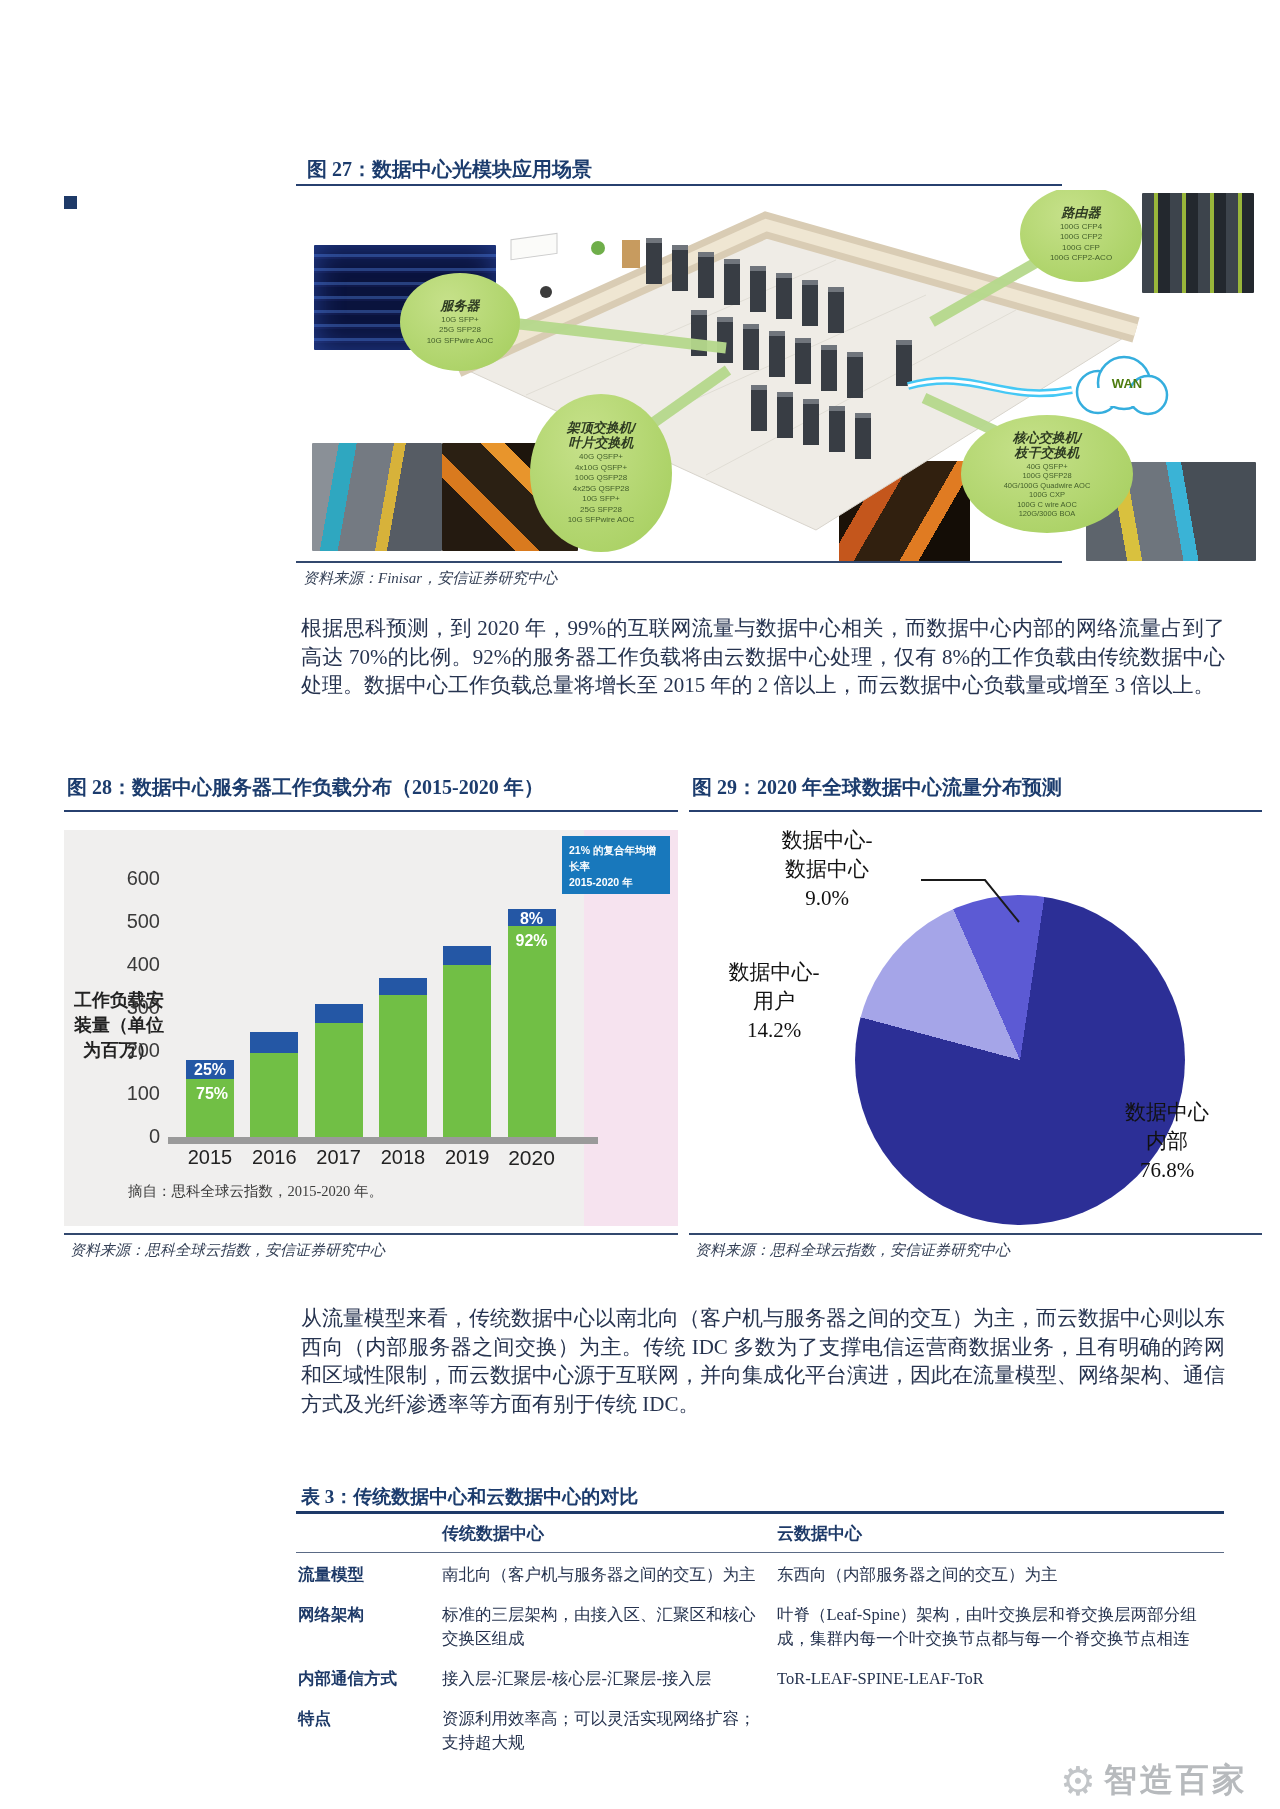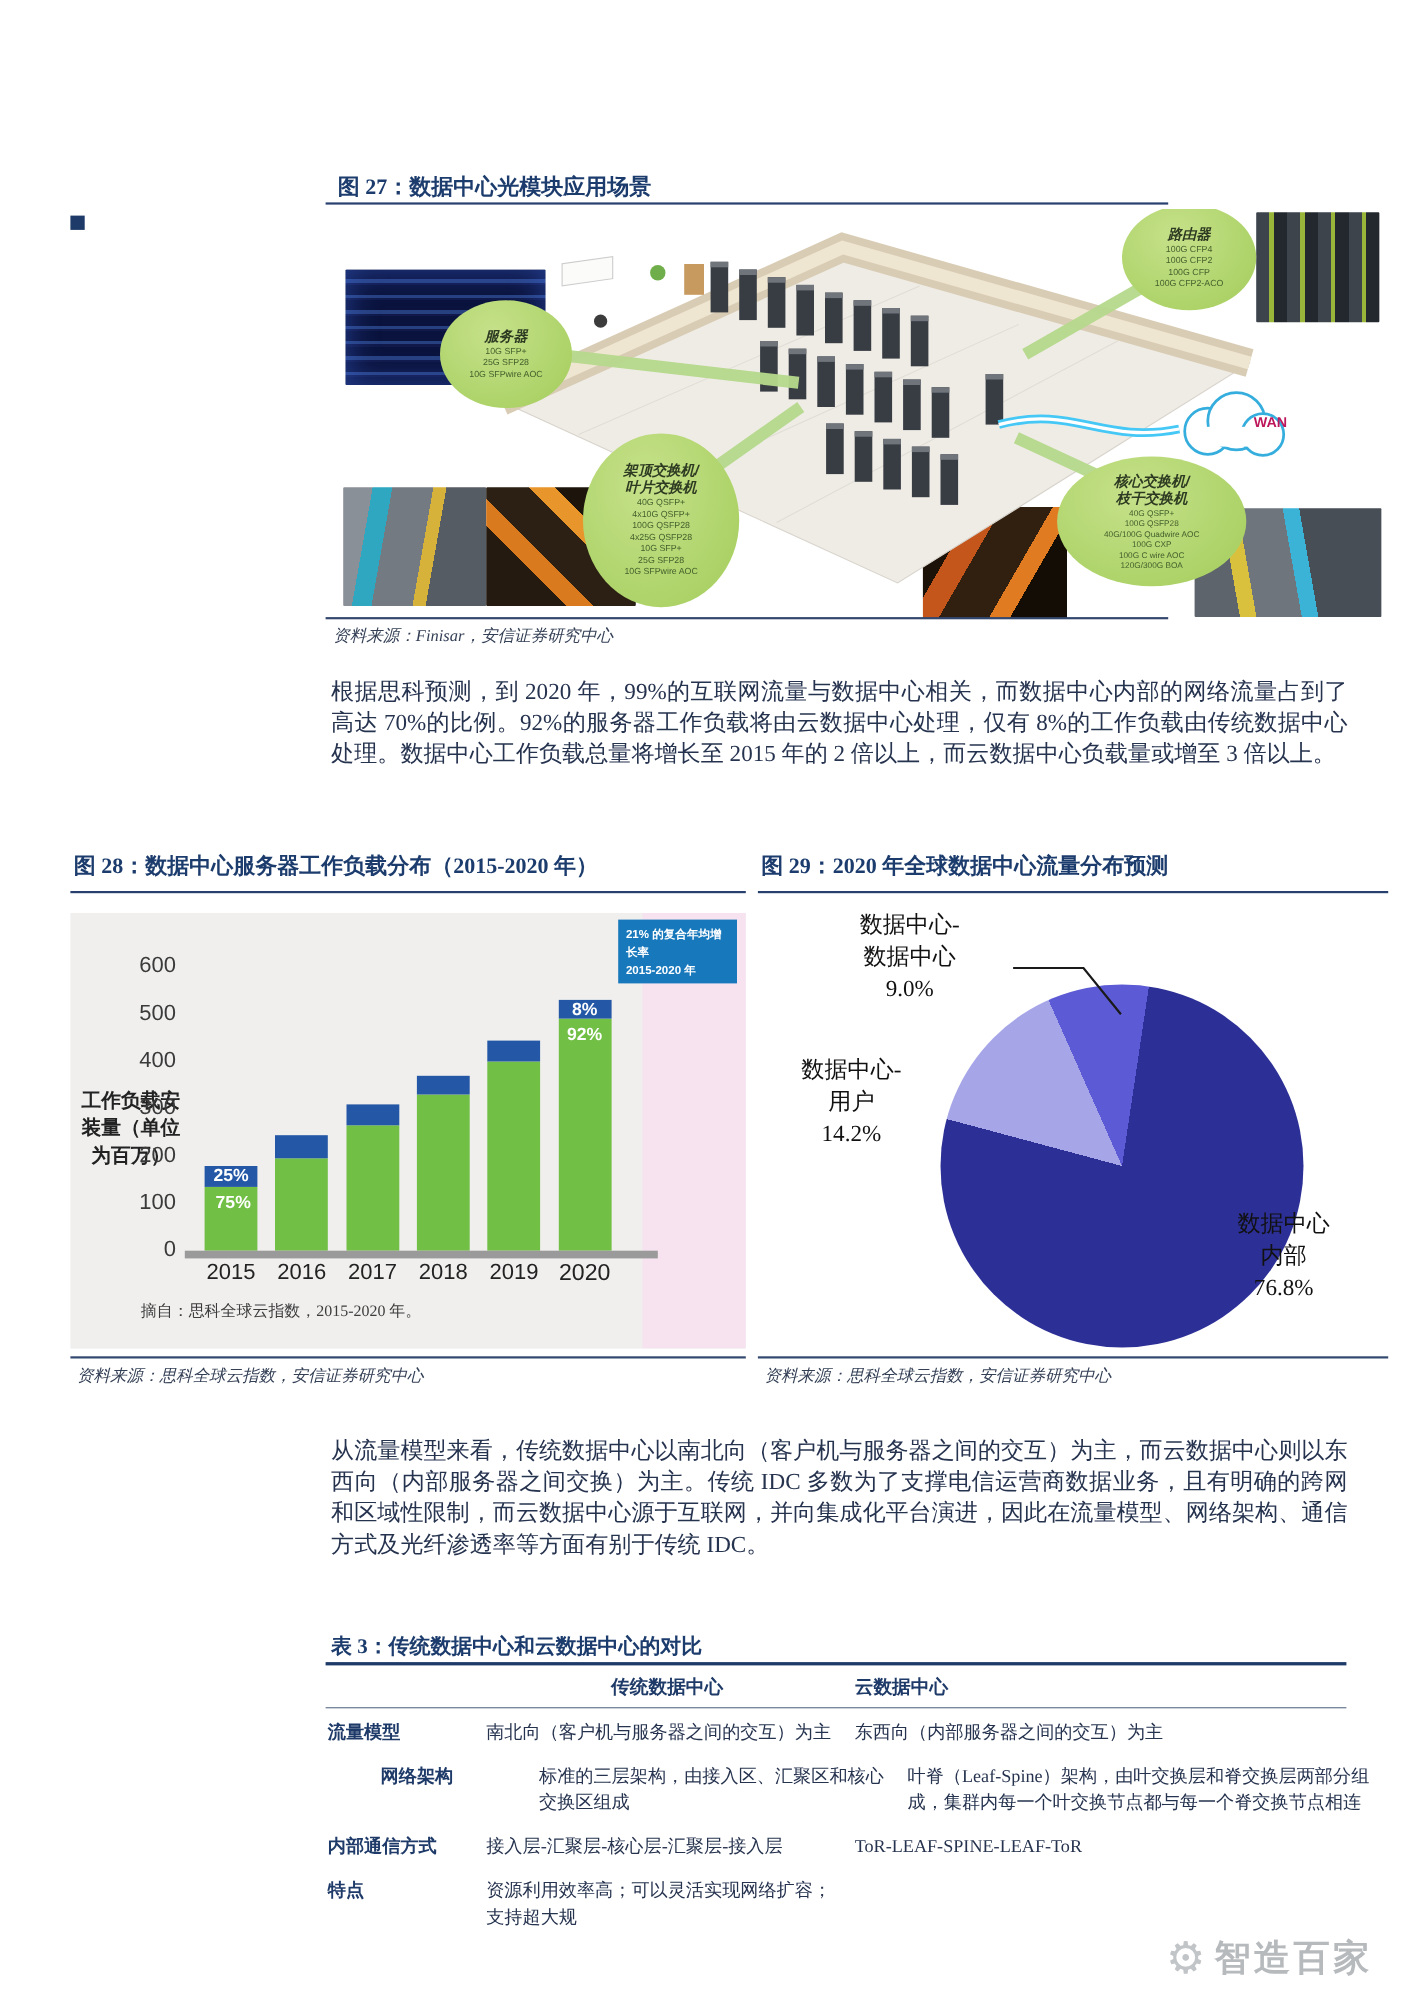--- a/index.html
+++ b/index.html
@@ -33,22 +33,22 @@
   #p-cables-a { left:16px; top:253px; width:130px; height:108px;
      background:linear-gradient(100deg,#8a9097 0 18%, #2fa7c0 18% 30%, #747a82 30% 55%, #d7b23a 55% 63%, #565c64 63%); }
   #p-cables-b { left:146px; top:253px; width:136px; height:108px;
      background:linear-gradient(45deg,#241a10 0 30%, #d97a1e 30% 40%, #2b2013 40% 60%, #e8952c 60% 70%, #1d150c 70%); }
   #p-cables-c { left:543px; top:271px; width:131px; height:103px;
      background:linear-gradient(120deg,#1c1208 0 25%, #c4561c 25% 38%, #31200f 38% 62%, #e07b22 62% 72%, #140d06 72%); }
   #p-cables-d { left:790px; top:272px; width:170px; height:99px;
      background:linear-gradient(80deg,#5d646c 0 22%, #d9c13e 22% 30%, #6e757d 30% 52%, #3ab3d6 52% 60%, #474e56 60%); }
   #p-router { left:846px; top:3px; width:112px; height:100px;
      background:repeating-linear-gradient(90deg,#3d444c 0 12px,#99b63a 12px 16px,#23282e 16px 28px); }
-  .wan-label { position:absolute; left:824px; top:186px; width:70px; text-align:center;
-     font-size:13px; font-weight:bold; color:#be185d; z-index:5; }
+  .wan-label { position:absolute; left:796px; top:186px; width:70px; text-align:center;
+     font-size:13px; font-weight:bold; color:#4d7c0f; z-index:5; }
 </style>
 </head>
 <body>
 
 <div class="abs" style="left:64px; top:196px; width:13px; height:13px; background:#1e3a68;"></div>
 
 <div class="abs fig-head" style="left:307px; top:156px;">图 27：数据中心光模块应用场景</div>
 <div class="abs rule" style="left:296px; top:184px; width:766px;"></div>
 
 <div class="abs" id="fig27-canvas">
@@ -242,30 +242,30 @@
 <div class="abs src" style="left:695px; top:1241px;">资料来源：思科全球云指数，安信证券研究中心</div>
 
 <div class="abs para" style="left:301px; top:1304px;">从流量模型来看，传统数据中心以南北向（客户机与服务器之间的交互）为主，而云数据中心则以东西向（内部服务器之间交换）为主。传统 IDC 多数为了支撑电信运营商数据业务，且有明确的跨网和区域性限制，而云数据中心源于互联网，并向集成化平台演进，因此在流量模型、网络架构、通信方式及光纤渗透率等方面有别于传统 IDC。</div>
 
 <div class="abs fig-head" style="left:301px; top:1484px; font-size:19px;">表 3：传统数据中心和云数据中心的对比</div>
 <div class="abs" style="left:296px; top:1511px; width:928px; height:3px; background:#1e3a68;"></div>
 
 <div class="abs" style="left:296px; top:1514px; width:928px;">
   <div style="display:grid; grid-template-columns:144px 335px 449px; border-bottom:1.5px solid #5a6a85;">
     <div></div>
-    <div style="font-size:17px; font-weight:bold; color:#1e3a68; padding:8px 4px 7px 2px; font-family:'Liberation Serif',serif;text-align:center;">传统数据中心</div>
+    <div style="font-size:17px; font-weight:bold; color:#1e3a68; padding:8px 4px 7px 2px; font-family:'Liberation Serif',serif;">传统数据中心</div>
     <div style="font-size:17px; font-weight:bold; color:#1e3a68; padding:8px 4px 7px 2px; font-family:'Liberation Serif',serif;">云数据中心</div>
   </div>
   <div id="table-body">
       <div style="display: grid; grid-template-columns: 144px 335px 449px; align-items: flex-start;">
         <div style="font-family: &quot;Liberation Serif&quot;, serif; font-size: 16.5px; line-height: 24px; padding: 10px 14px 6px 2px; color: rgb(30, 58, 104); font-weight: bold;">流量模型</div>
         <div style="font-family: &quot;Liberation Serif&quot;, serif; font-size: 16.5px; line-height: 24px; padding: 10px 14px 6px 2px; color: rgb(38, 51, 79); font-weight: normal;">南北向（客户机与服务器之间的交互）为主</div>
         <div style="font-family: &quot;Liberation Serif&quot;, serif; font-size: 16.5px; line-height: 24px; padding: 10px 14px 6px 2px; color: rgb(38, 51, 79); font-weight: normal;">东西向（内部服务器之间的交互）为主</div>
       </div>
-      <div style="display: grid; grid-template-columns: 144px 335px 449px; align-items: flex-start; margin-left: 48px;">
+      <div style="display: grid; grid-template-columns: 144px 335px 449px; align-items: flex-start;">
         <div style="font-family: &quot;Liberation Serif&quot;, serif; font-size: 16.5px; line-height: 24px; padding: 10px 14px 6px 2px; color: rgb(30, 58, 104); font-weight: bold;">网络架构</div>
         <div style="font-family: &quot;Liberation Serif&quot;, serif; font-size: 16.5px; line-height: 24px; padding: 10px 14px 6px 2px; color: rgb(38, 51, 79); font-weight: normal;">标准的三层架构，由接入区、汇聚区和核心交换区组成</div>
         <div style="font-family: &quot;Liberation Serif&quot;, serif; font-size: 16.5px; line-height: 24px; padding: 10px 14px 6px 2px; color: rgb(38, 51, 79); font-weight: normal;">叶脊（Leaf-Spine）架构，由叶交换层和脊交换层两部分组成，集群内每一个叶交换节点都与每一个脊交换节点相连</div>
       </div>
       <div style="display: grid; grid-template-columns: 144px 335px 449px; align-items: flex-start;">
         <div style="font-family: &quot;Liberation Serif&quot;, serif; font-size: 16.5px; line-height: 24px; padding: 10px 14px 6px 2px; color: rgb(30, 58, 104); font-weight: bold;">内部通信方式</div>
         <div style="font-family: &quot;Liberation Serif&quot;, serif; font-size: 16.5px; line-height: 24px; padding: 10px 14px 6px 2px; color: rgb(38, 51, 79); font-weight: normal;">接入层-汇聚层-核心层-汇聚层-接入层</div>
         <div style="font-family: &quot;Liberation Serif&quot;, serif; font-size: 16.5px; line-height: 24px; padding: 10px 14px 6px 2px; color: rgb(38, 51, 79); font-weight: normal;">ToR-LEAF-SPINE-LEAF-ToR</div>
       </div>
       <div style="display: grid; grid-template-columns: 144px 335px 449px; align-items: flex-start;">

